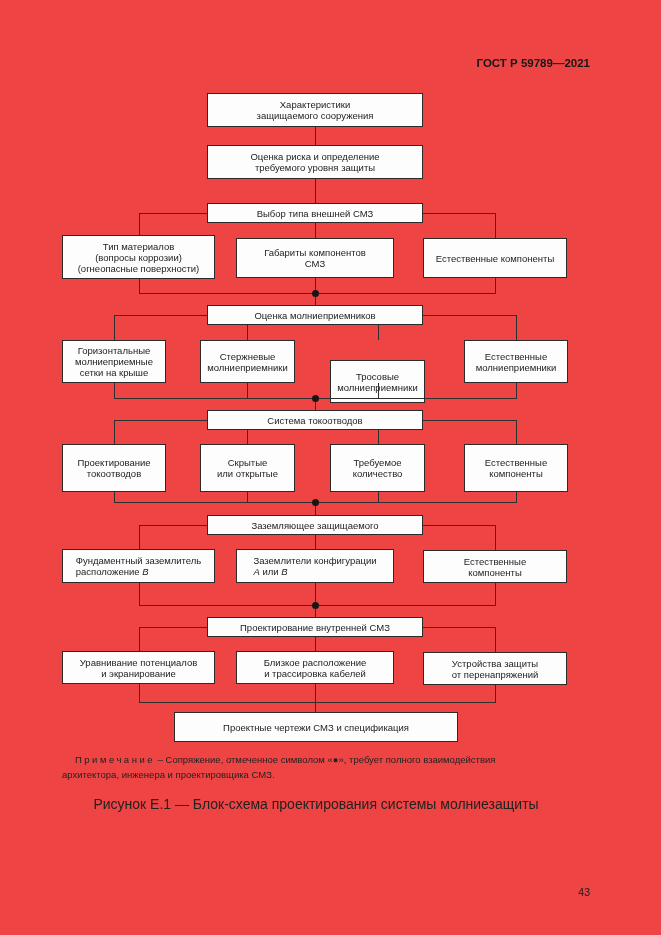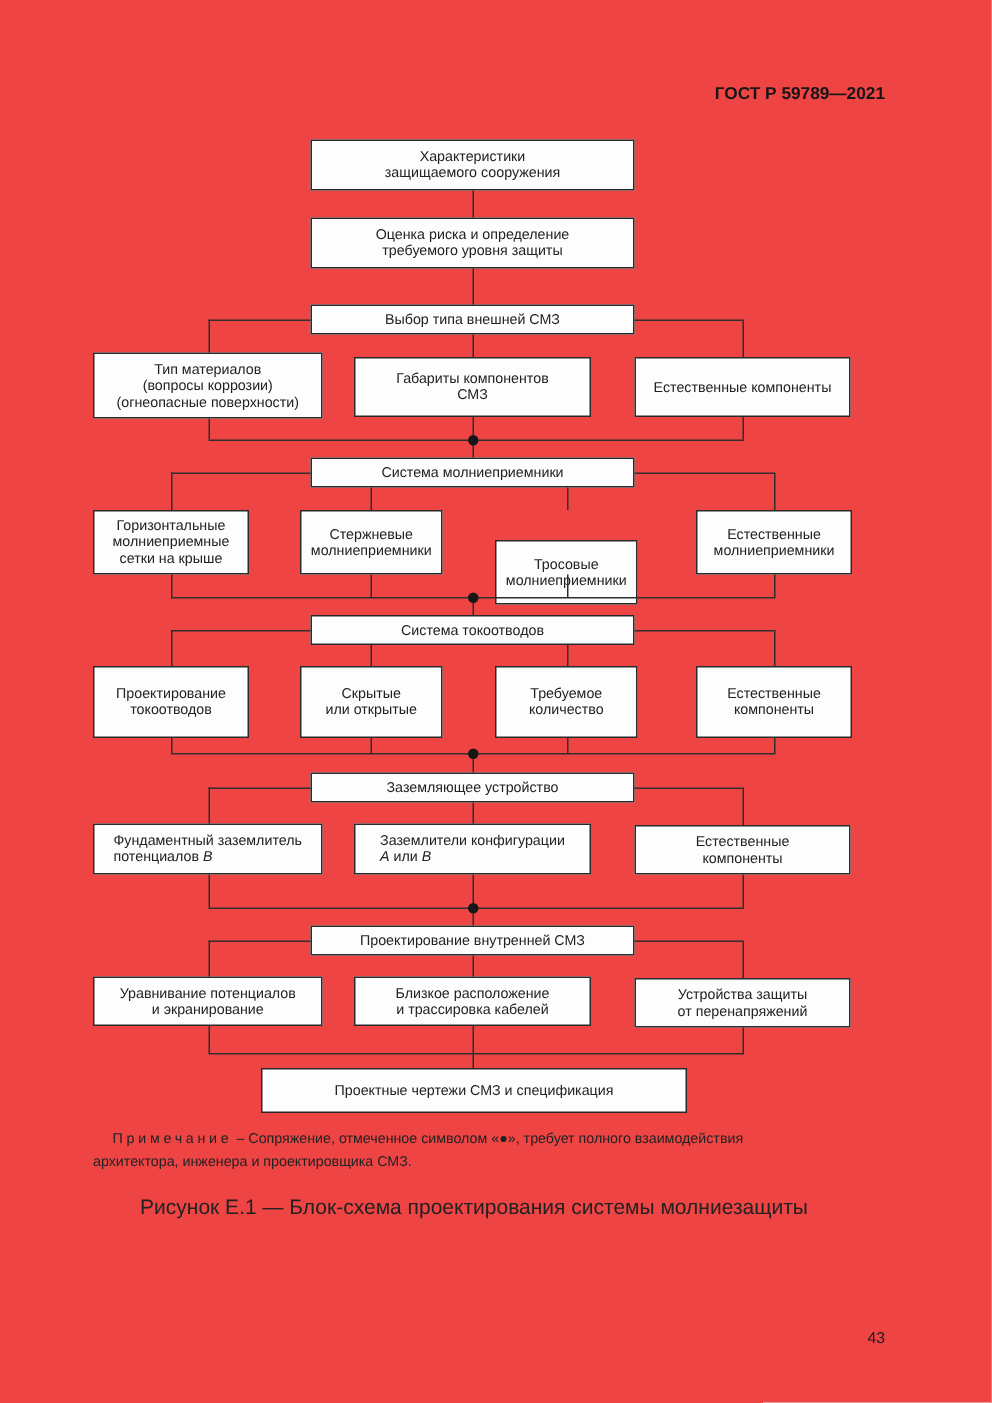--- a/index.html
+++ b/index.html
@@ -43,44 +43,44 @@
 требуемого уровня защиты</div>
   <div class="box" style="left:207px;top:203px;width:216px;height:20px">Выбор типа внешней СМЗ</div>
 
   <div class="box" style="left:62px;top:235px;width:153px;height:44px">Тип материалов
 (вопросы коррозии)
 (огнеопасные поверхности)</div>
   <div class="box" style="left:236px;top:238px;width:158px;height:40px">Габариты компонентов
 СМЗ</div>
   <div class="box" style="left:423px;top:238px;width:144px;height:40px">Естественные компоненты</div>
 
-  <div class="box" style="left:207px;top:305px;width:216px;height:20px">Система молниеприемники</div>
+  <div class="box" style="left:207px;top:305px;width:216px;height:20px">Оценка молниеприемников</div>
   <div class="box" style="left:62px;top:340px;width:104px;height:43px">Горизонтальные
 молниеприемные
 сетки на крыше</div>
   <div class="box" style="left:200px;top:340px;width:95px;height:43px">Стержневые
 молниеприемники</div>
   <div class="box" style="left:330px;top:360px;width:95px;height:43px">Тросовые
 молниеприемники</div>
   <div class="box" style="left:464px;top:340px;width:104px;height:43px">Естественные
 молниеприемники</div>
 
   <div class="box" style="left:207px;top:410px;width:216px;height:20px">Система токоотводов</div>
   <div class="box" style="left:62px;top:444px;width:104px;height:48px">Проектирование
 токоотводов</div>
   <div class="box" style="left:200px;top:444px;width:95px;height:48px">Скрытые
 или открытые</div>
   <div class="box" style="left:330px;top:444px;width:95px;height:48px">Требуемое
 количество</div>
   <div class="box" style="left:464px;top:444px;width:104px;height:48px">Естественные
 компоненты</div>
 
-  <div class="box" style="left:207px;top:515px;width:216px;height:20px">Заземляющее устройство</div>
+  <div class="box" style="left:207px;top:515px;width:216px;height:20px">Заземляющее защищаемого</div>
   <div class="box" style="left:62px;top:549px;width:153px;height:34px">
-    <div class="lbl"><span>Фундаментный заземлитель</span><br><span>потенциалов </span><em>B</em></div>
+    <div class="lbl"><span>Фундаментный заземлитель</span><br><span>расположение </span><em>B</em></div>
   </div>
   <div class="box" style="left:236px;top:549px;width:158px;height:34px">
     <div class="lbl"><span>Заземлители конфигурации</span><br><em>A</em><span> или </span><em>B</em></div>
   </div>
   <div class="box" style="left:423px;top:550px;width:144px;height:33px">Естественные
 компоненты</div>
 
   <div class="box" style="left:207px;top:617px;width:216px;height:20px">Проектирование внутренней СМЗ</div>
   <div class="box" style="left:62px;top:651px;width:153px;height:33px">Уравнивание потенциалов
 и экранирование</div>

